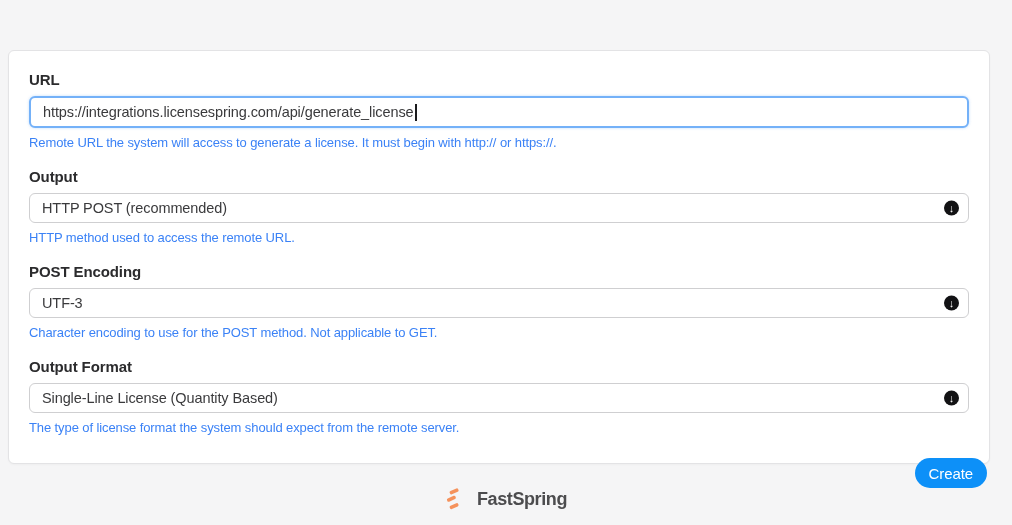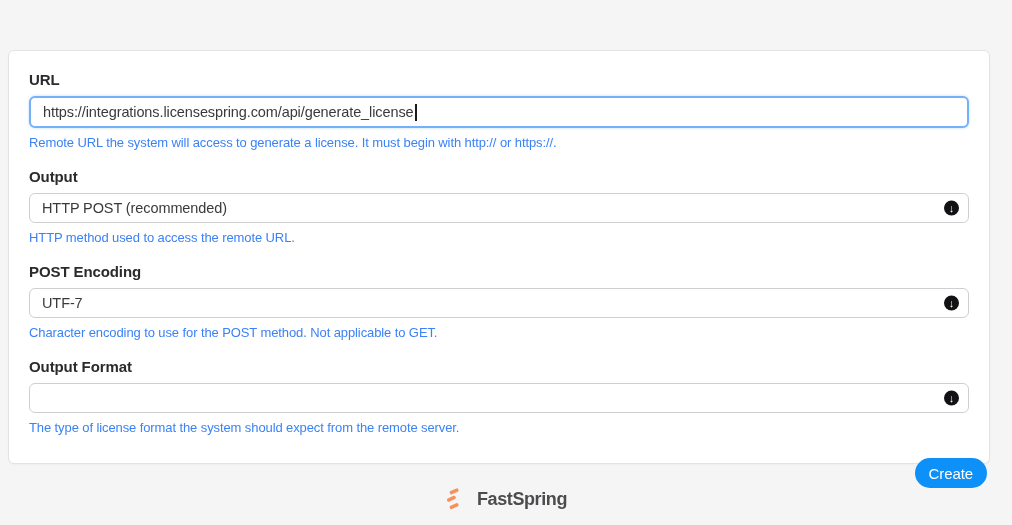--- a/index.html
+++ b/index.html
@@ -152,29 +152,30 @@
     <div class="select-box">
       <span class="select-text">HTTP POST (recommended)</span>
       <span class="circle-down">↓</span>
     </div>
     <div class="help-text">HTTP method used to access the remote URL.</div>
   </div>
 
   <div class="field-group">
     <div class="field-label">POST Encoding</div>
     <div class="select-box">
-      <span class="select-text">UTF-7</span>
+      <span class="select-text">UTF-3</span>
       <span class="circle-down">↓</span>
     </div>
     <div class="help-text">Character encoding to use for the POST method. Not applicable to GET.</div>
   </div>
 
   <div class="field-group">
     <div class="field-label">Output Format</div>
     <div class="select-box">
+      <span class="select-text">Single-Line License (Quantity Based)</span>
       <span class="circle-down">↓</span>
     </div>
     <div class="help-text">The type of license format the system should expect from the remote server.</div>
   </div>
 
 </div>
 
 <button class="create-btn">Create</button>
 
 <div class="brand-footer">

